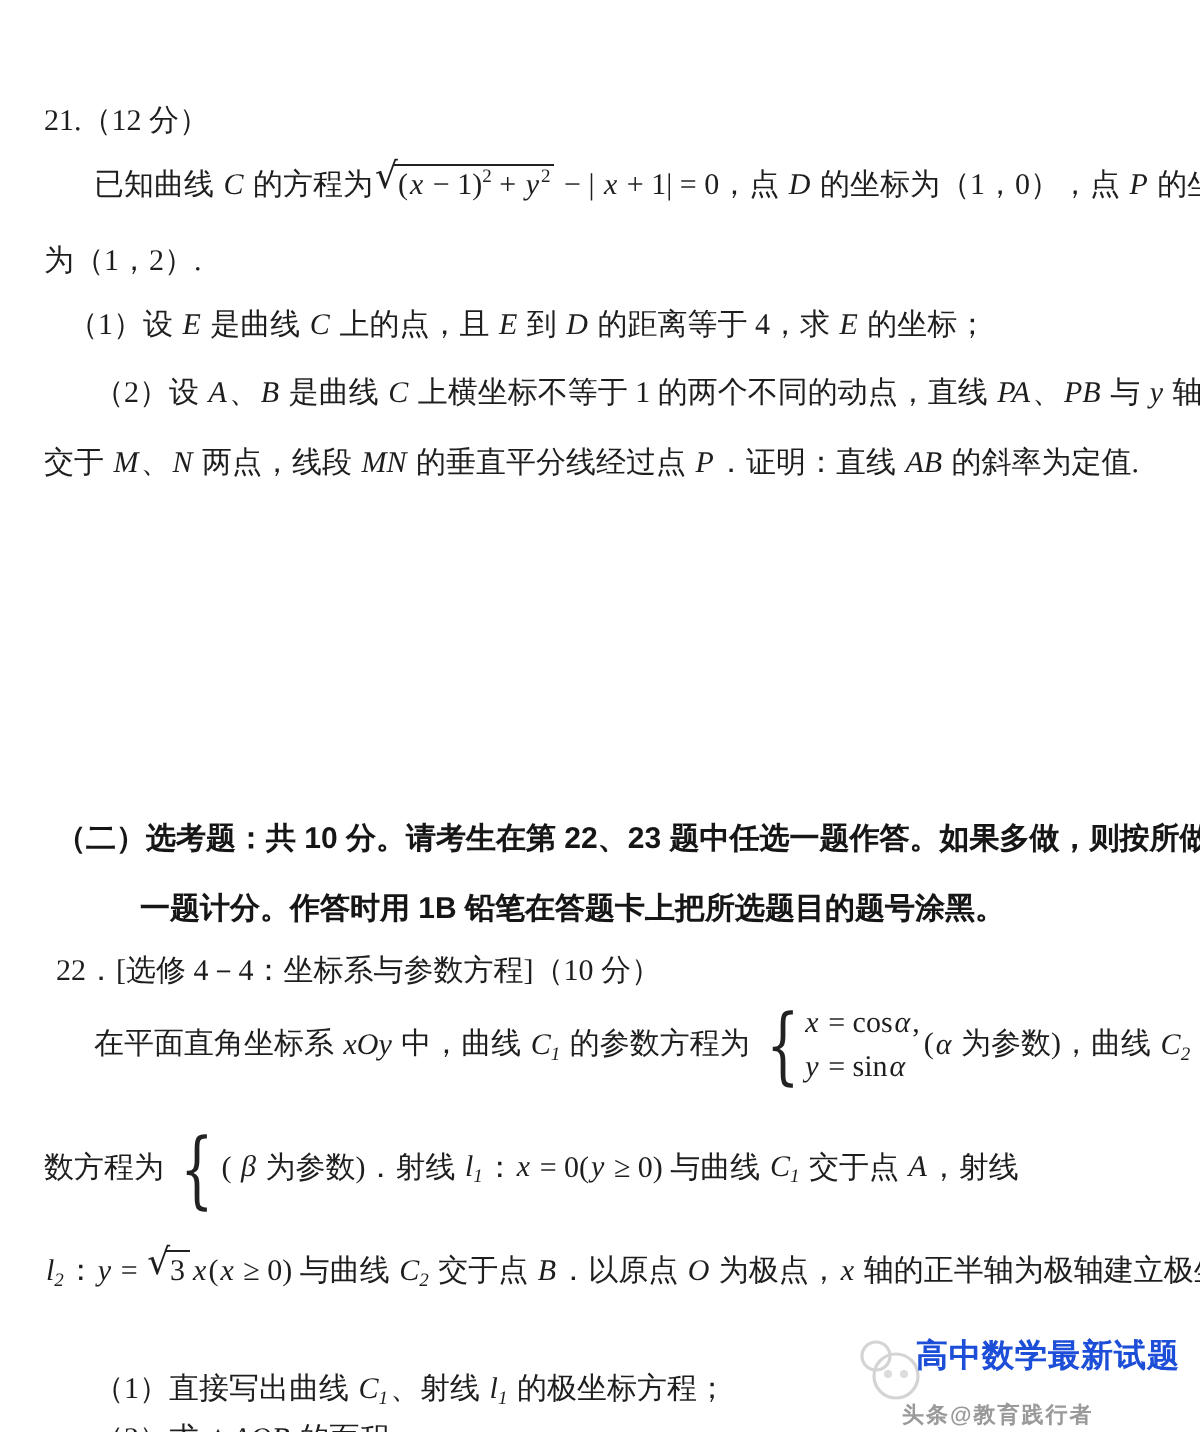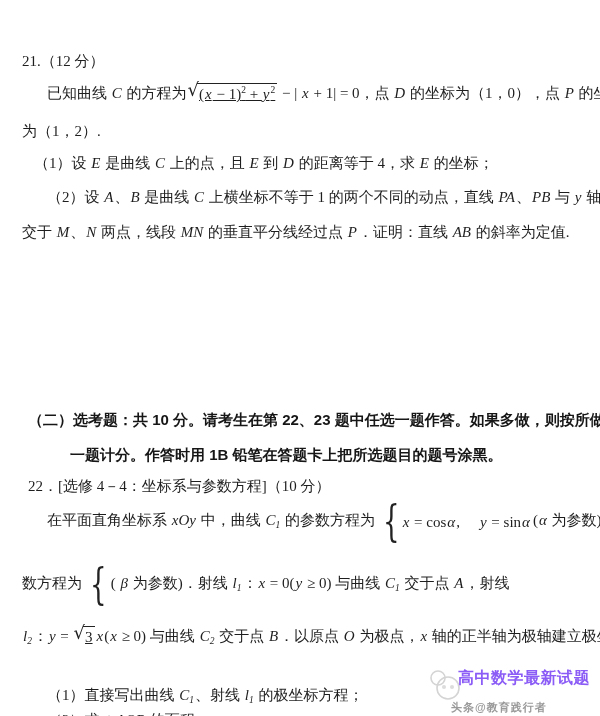--- a/index.html
+++ b/index.html
@@ -6,31 +6,31 @@
   .page{position:relative;width:600px;height:716px;background:#ffffff;overflow:hidden;
         font-family:"Liberation Serif","DejaVu Serif",serif;color:#1e1e1e;}
   .line{position:absolute;font-size:15px;line-height:1.45;white-space:nowrap;margin-top:35px;}
   .bold-note{font-family:"Liberation Sans","DejaVu Sans",sans-serif;font-weight:700;color:#161616;}
   .mi{font-family:"Liberation Serif","DejaVu Serif",serif;font-style:italic;padding:0 1px;}
   sup{font-size:9.5px;vertical-align:6px;line-height:0;}
   sub{font-size:9.5px;vertical-align:-3px;line-height:0;}
   
   .sqrt{display:inline-flex;align-items:flex-start;vertical-align:middle;margin:0 1px;transform:translateY(-1px);}
   .rad{font-family:"DejaVu Sans",sans-serif;font-size:18px;line-height:1;margin-right:-2px;transform:translateY(-2px);}
-  .vinc{border-top:1.2px solid #222;padding:1px 2px 0 2px;line-height:1.25;text-decoration:underline;}
+  .vinc{border-top:1.2px solid #222;padding:1px 2px 0 2px;line-height:1.25;}
   
   .cases{display:inline-flex;align-items:center;vertical-align:middle;margin:0 2px 0 3px;}
   .brace{font-family:"DejaVu Serif",serif;font-size:42px;font-weight:300;line-height:.9;
          transform:scaleX(.62);margin-right:-3px;color:#222;}
-  .rows{display:inline-flex;gap:19px;}
+  .rows{display:inline-flex;flex-direction:column;gap:3px;}
   .row{line-height:1.25;}
   
   .wm-text{position:absolute;font-family:"Liberation Sans","DejaVu Sans",sans-serif;
            font-weight:700;white-space:nowrap;}
-  .wm-light{left:458px;top:668px;font-size:16px;color:#8b5cf6;letter-spacing:.5px;}
+  .wm-light{left:458px;top:668px;font-size:16px;color:#1d4ed8;letter-spacing:.5px;}
   .wm-dark{left:451px;top:700px;font-size:11px;color:#9a9a9a;letter-spacing:1px;}
   .wm-logo{position:absolute;left:428px;top:668px;width:36px;height:34px;}
 </style>
 </head>
 <body>
 
 <div class="page">
 
   <div class="line" style="left:22px;top:16px">21.（12 分）</div>
   <div class="line" style="left:47px;top:48px">已知曲线 <span class="mi">C</span> 的方程为<span class="sqrt">

